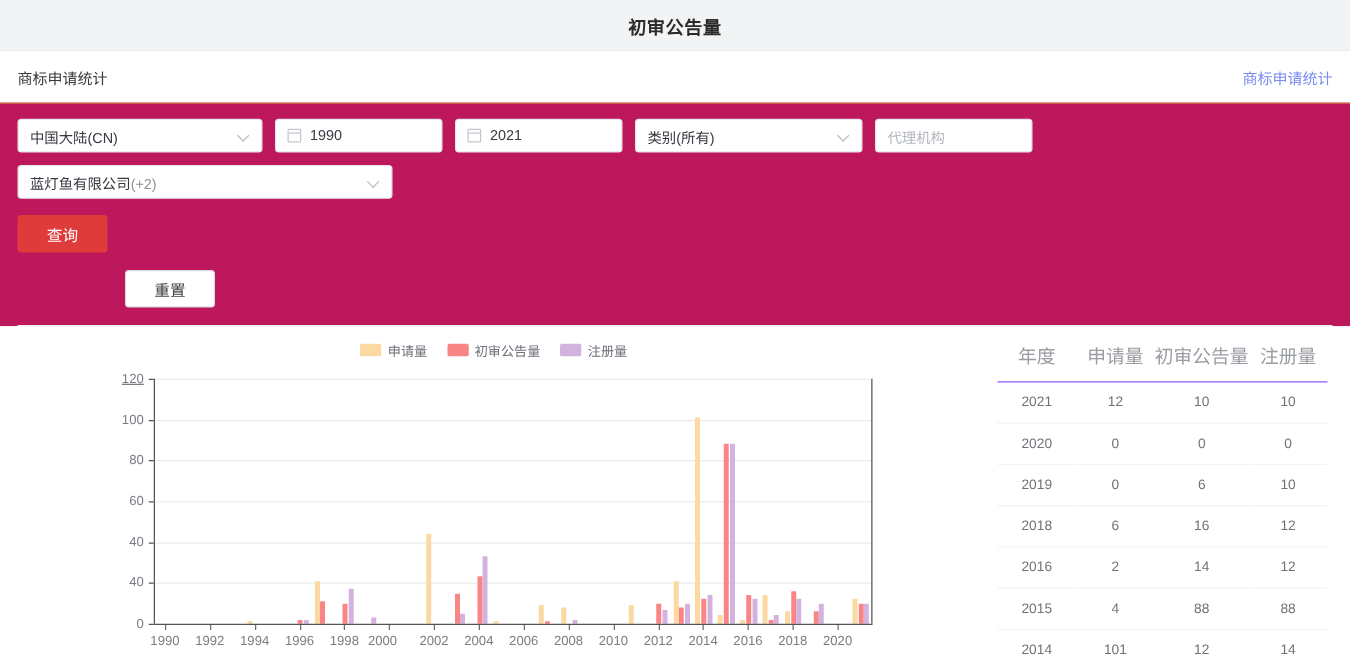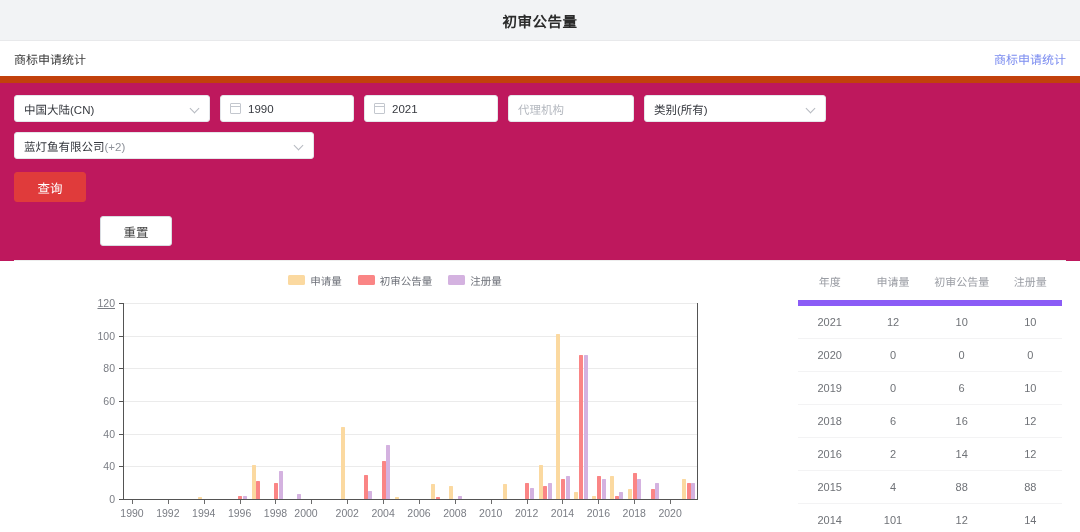--- a/index.html
+++ b/index.html
@@ -29,21 +29,21 @@
     letter-spacing: 0.5px;
   }
 
   
   .subheader {
     height: 42px;
     display: flex;
     align-items: center;
     justify-content: space-between;
     padding: 0 14px 0 14px;
-    border-bottom: 7px solid #c2410c;
+    border-bottom: 1px solid #c2410c;
     background: #fff;
   }
   .subheader .section-title {
     font-size: 12px;
     color: #3a3a3a;
   }
   .subheader .link {
     font-size: 12px;
     color: #7b8cf0;
     cursor: pointer;
@@ -205,24 +205,24 @@
 
   
   table.stat {
     width: 100%;
     border-collapse: collapse;
     font-size: 11px;
   }
   table.stat th {
     font-weight: normal;
     color: #9a9da4;
-    font-size: 11px;
+    font-size: 15px;
     padding: 12px 0 11px 0;
     text-align: center;
-    border-bottom: 6px solid #8b5cf6;
+    border-bottom: 1px solid #8b5cf6;
     white-space: nowrap;
   }
   table.stat td {
     color: #6f7277;
     padding: 10px 0 10px 0;
     text-align: center;
     border-bottom: 1px solid #f3f3f4;
     white-space: nowrap;
   }
   table.stat th:first-child, table.stat td:first-child { width: 24%; }
@@ -254,27 +254,27 @@
     <div class="field f-year">
       <span class="cal-icon"></span>
       <span class="val">1990</span>
     </div>
 
     <div class="field f-year">
       <span class="cal-icon"></span>
       <span class="val">2021</span>
     </div>
 
-    <div class="field f-agency">
-      <span class="val placeholder">代理机构</span>
-    </div>
-
     <div class="field f-class">
       <span class="val">类别(所有)</span>
       <span class="chev"></span>
+    </div>
+
+    <div class="field f-agency">
+      <span class="val placeholder">代理机构</span>
     </div>
 
   </div>
 
   <div class="filter-row">
     <div class="field f-company">
       <span class="val"><span>蓝灯鱼有限公司</span><span class="suffix-muted">(+2)</span></span>
       <span class="chev"></span>
     </div>
   </div>

